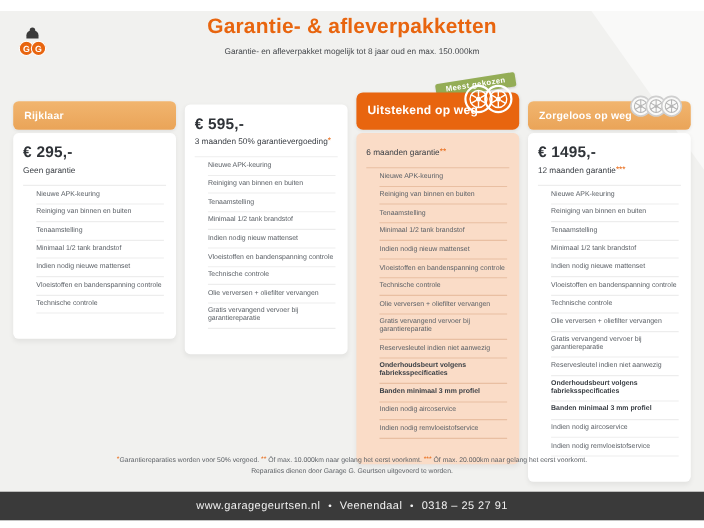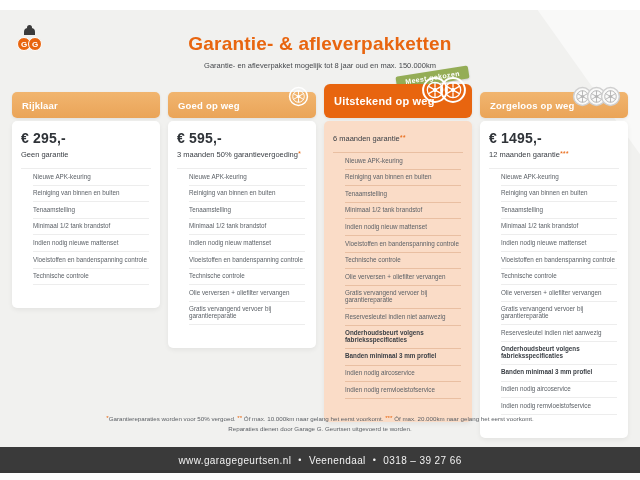--- a/index.html
+++ b/index.html
@@ -15,21 +15,21 @@
   .mech-body{position:absolute;top:1px;left:7px;width:11px;height:7px;background:#3b3b3b;border-radius:4px 4px 0 0;}
   .mech-head{position:absolute;top:-2px;left:10px;width:5px;height:5px;background:#3b3b3b;border-radius:50%;}
   .gg{position:absolute;bottom:0;width:14px;height:14px;background:#e8650f;border-radius:50%;color:#fff;
       font-size:8px;font-weight:bold;display:flex;align-items:center;justify-content:center;border:1px solid #fff;font-style:normal;}
   .g1{left:0;} .g2{left:11px;}
   .logo-text{padding-top:3px;}
   .brand{color:#e8650f;font-weight:bold;font-size:11px;line-height:11px;letter-spacing:.2px;}
   .brand-sub{color:#4a4a4a;font-size:4.5px;letter-spacing:2px;margin-top:1.5px;text-align:center;}
 
   
-  .heading{position:absolute;left:0;right:0;top:23px;text-align:center;}
+  .heading{position:absolute;left:0;right:0;top:4px;text-align:center;}
   .title{font-size:19px;font-weight:bold;color:#e8650f;letter-spacing:.2px;}
   .subtitle{font-size:7.5px;color:#46494d;margin-top:6px;}
 
   
   .cards{position:absolute;left:12px;top:74px;width:616px;display:flex;gap:8px;align-items:flex-start;}
   .card{flex:1;position:relative;}
   .card:not(.highlight){margin-top:8px;}
   .card-header{height:26px;border-radius:5px;background:linear-gradient(180deg,#f1b56f,#eaa458);
       display:flex;align-items:center;padding:0 10px;position:relative;z-index:2;box-shadow:0 1px 3px rgba(0,0,0,.08);}
   .card.highlight .card-header{height:34px;background:#e8650f;border-radius:6px;}
@@ -109,38 +109,20 @@
             <li>Tenaamstelling</li>
             <li>Minimaal 1/2 tank brandstof</li>
             <li>Indien nodig nieuwe mattenset</li>
             <li>Vloeistoffen en bandenspanning controle</li>
             <li>Technische controle</li>
           </ul>
       </div>
     </section>
 
     <section class="card">
-      <header class="card-header">
-        <span class="card-title">Goed op weg</span>
-        <span class="wheels">
-            <svg class="wheel outline" viewBox="0 0 24 24">
-              <circle class="tire" cx="12" cy="12" r="10.2"></circle>
-              <circle class="rim" cx="12" cy="12" r="6.6"></circle>
-              <g class="spokes">
-                <line x1="14.08" y1="13.20" x2="17.46" y2="15.15"></line>
-                <line x1="12.00" y1="14.40" x2="12.00" y2="18.30"></line>
-                <line x1="9.92" y1="13.20" x2="6.54" y2="15.15"></line>
-                <line x1="9.92" y1="10.80" x2="6.54" y2="8.85"></line>
-                <line x1="12.00" y1="9.60" x2="12.00" y2="5.70"></line>
-                <line x1="14.08" y1="10.80" x2="17.46" y2="8.85"></line>
-              </g>
-              <circle class="cap" cx="12" cy="12" r="2"></circle>
-            </svg>
-          </span>
-      </header>
       <div class="card-body">
         <div class="price">€ 595,-</div>
         <div class="guarantee"><span>3 maanden 50% garantievergoeding</span><span class="marks">*</span></div>
         <ul class="features">
             <li>Nieuwe APK-keuring</li>
             <li>Reiniging van binnen en buiten</li>
             <li>Tenaamstelling</li>
             <li>Minimaal 1/2 tank brandstof</li>
             <li>Indien nodig nieuw mattenset</li>
             <li>Vloeistoffen en bandenspanning controle</li>
@@ -278,14 +260,14 @@
     <p><span class="marks">*</span><span>Garantiereparaties worden voor 50% vergoed. </span><span class="marks">**</span><span> Óf max. 10.000km naar gelang het eerst voorkomt. </span><span class="marks">***</span><span> Óf max. 20.000km naar gelang het eerst voorkomt.</span></p>
     <p>Reparaties dienen door Garage G. Geurtsen uitgevoerd te worden.</p>
   </div>
 </div>
 
 <footer class="footer">
   <span>www.garagegeurtsen.nl</span>
   <span class="dot">•</span>
   <span>Veenendaal</span>
   <span class="dot">•</span>
-  <span>0318 – 39 27 66</span>
+  <span>0318 – 25 27 91</span>
 </footer>
 
 </body></html>

